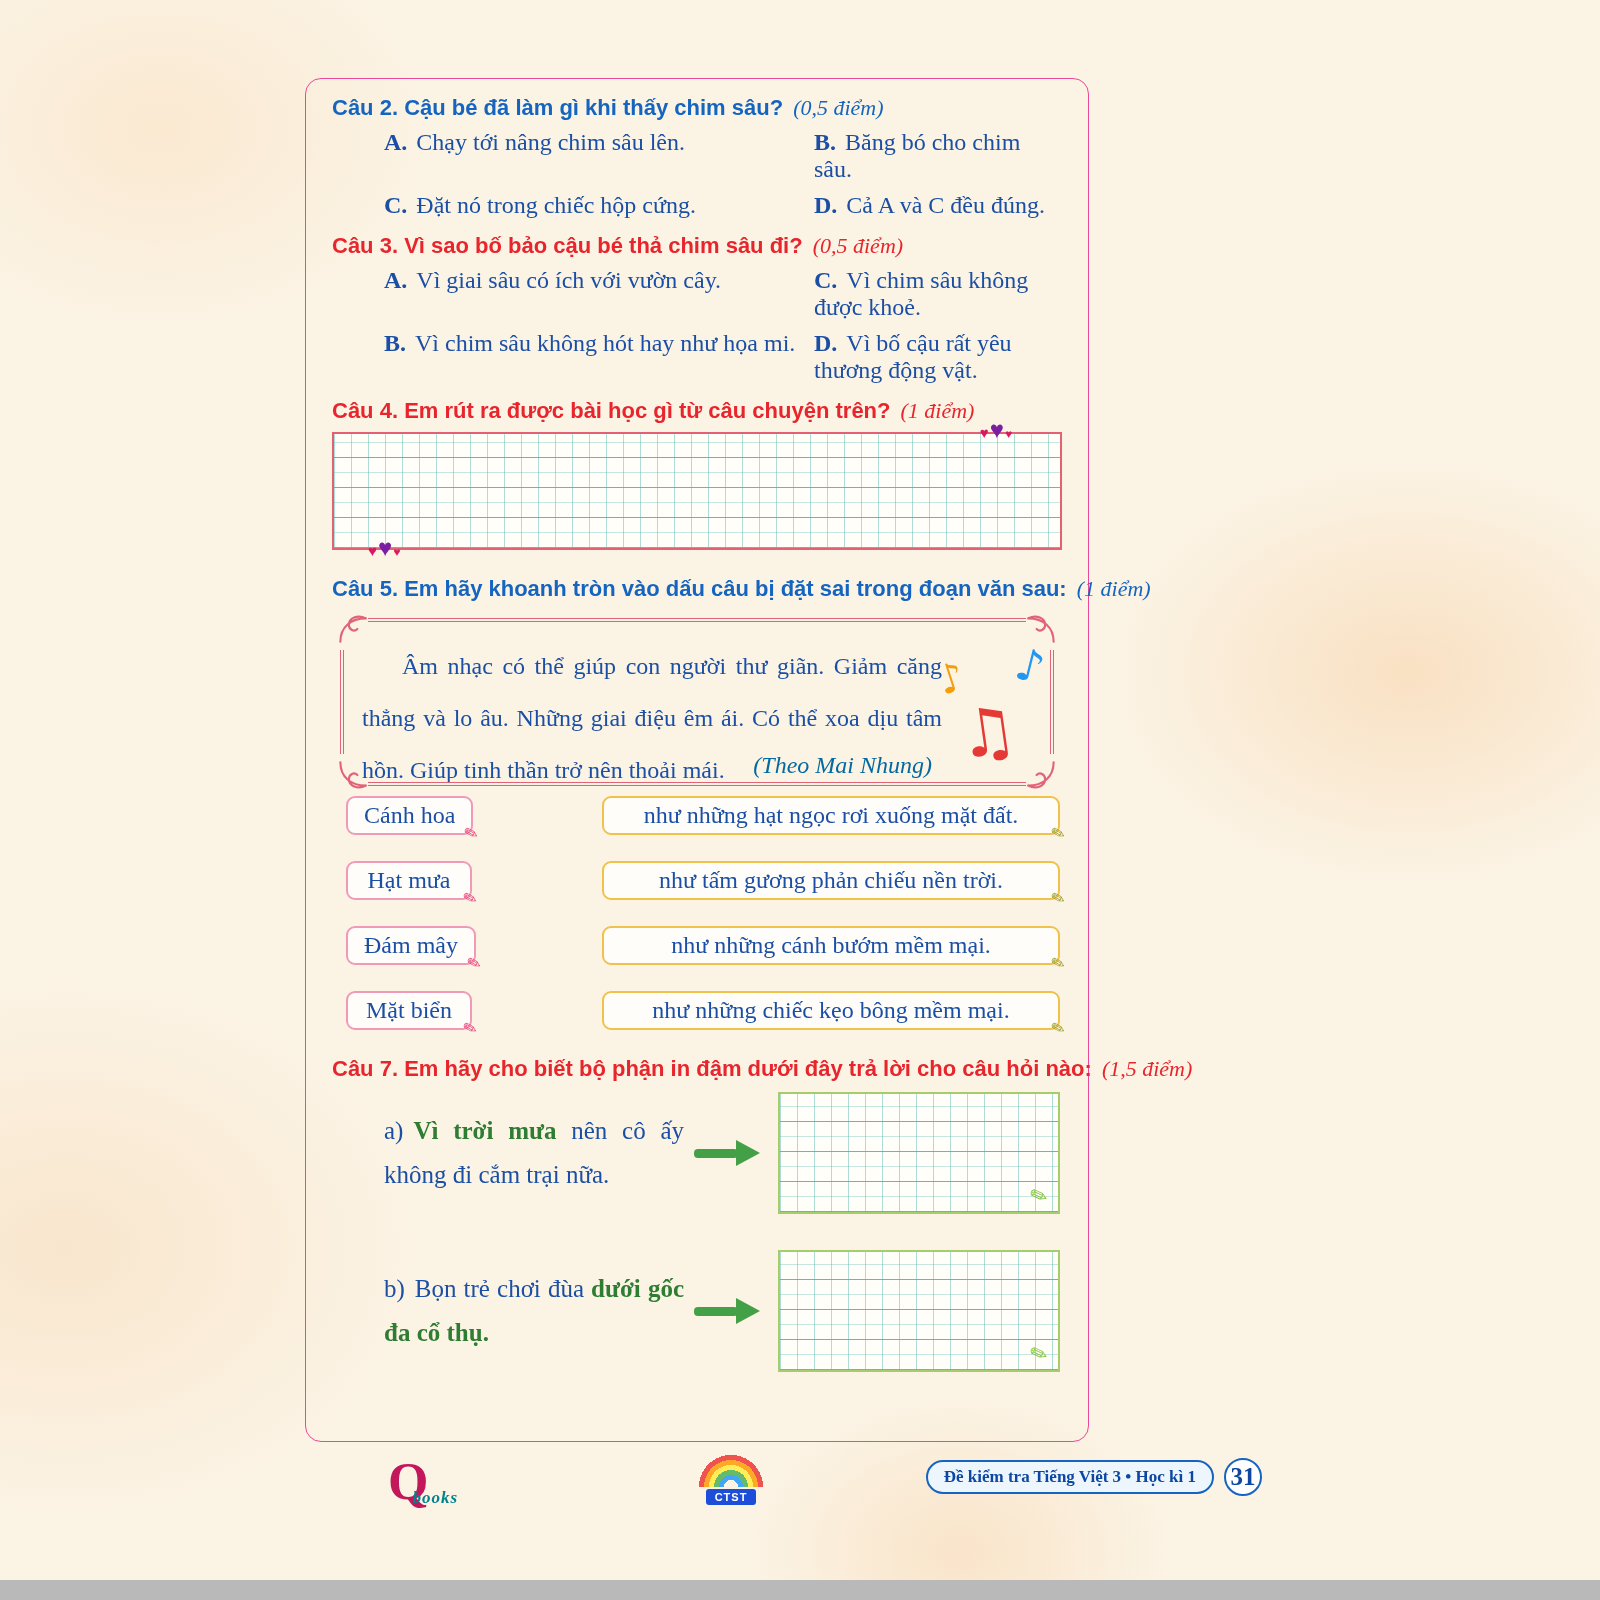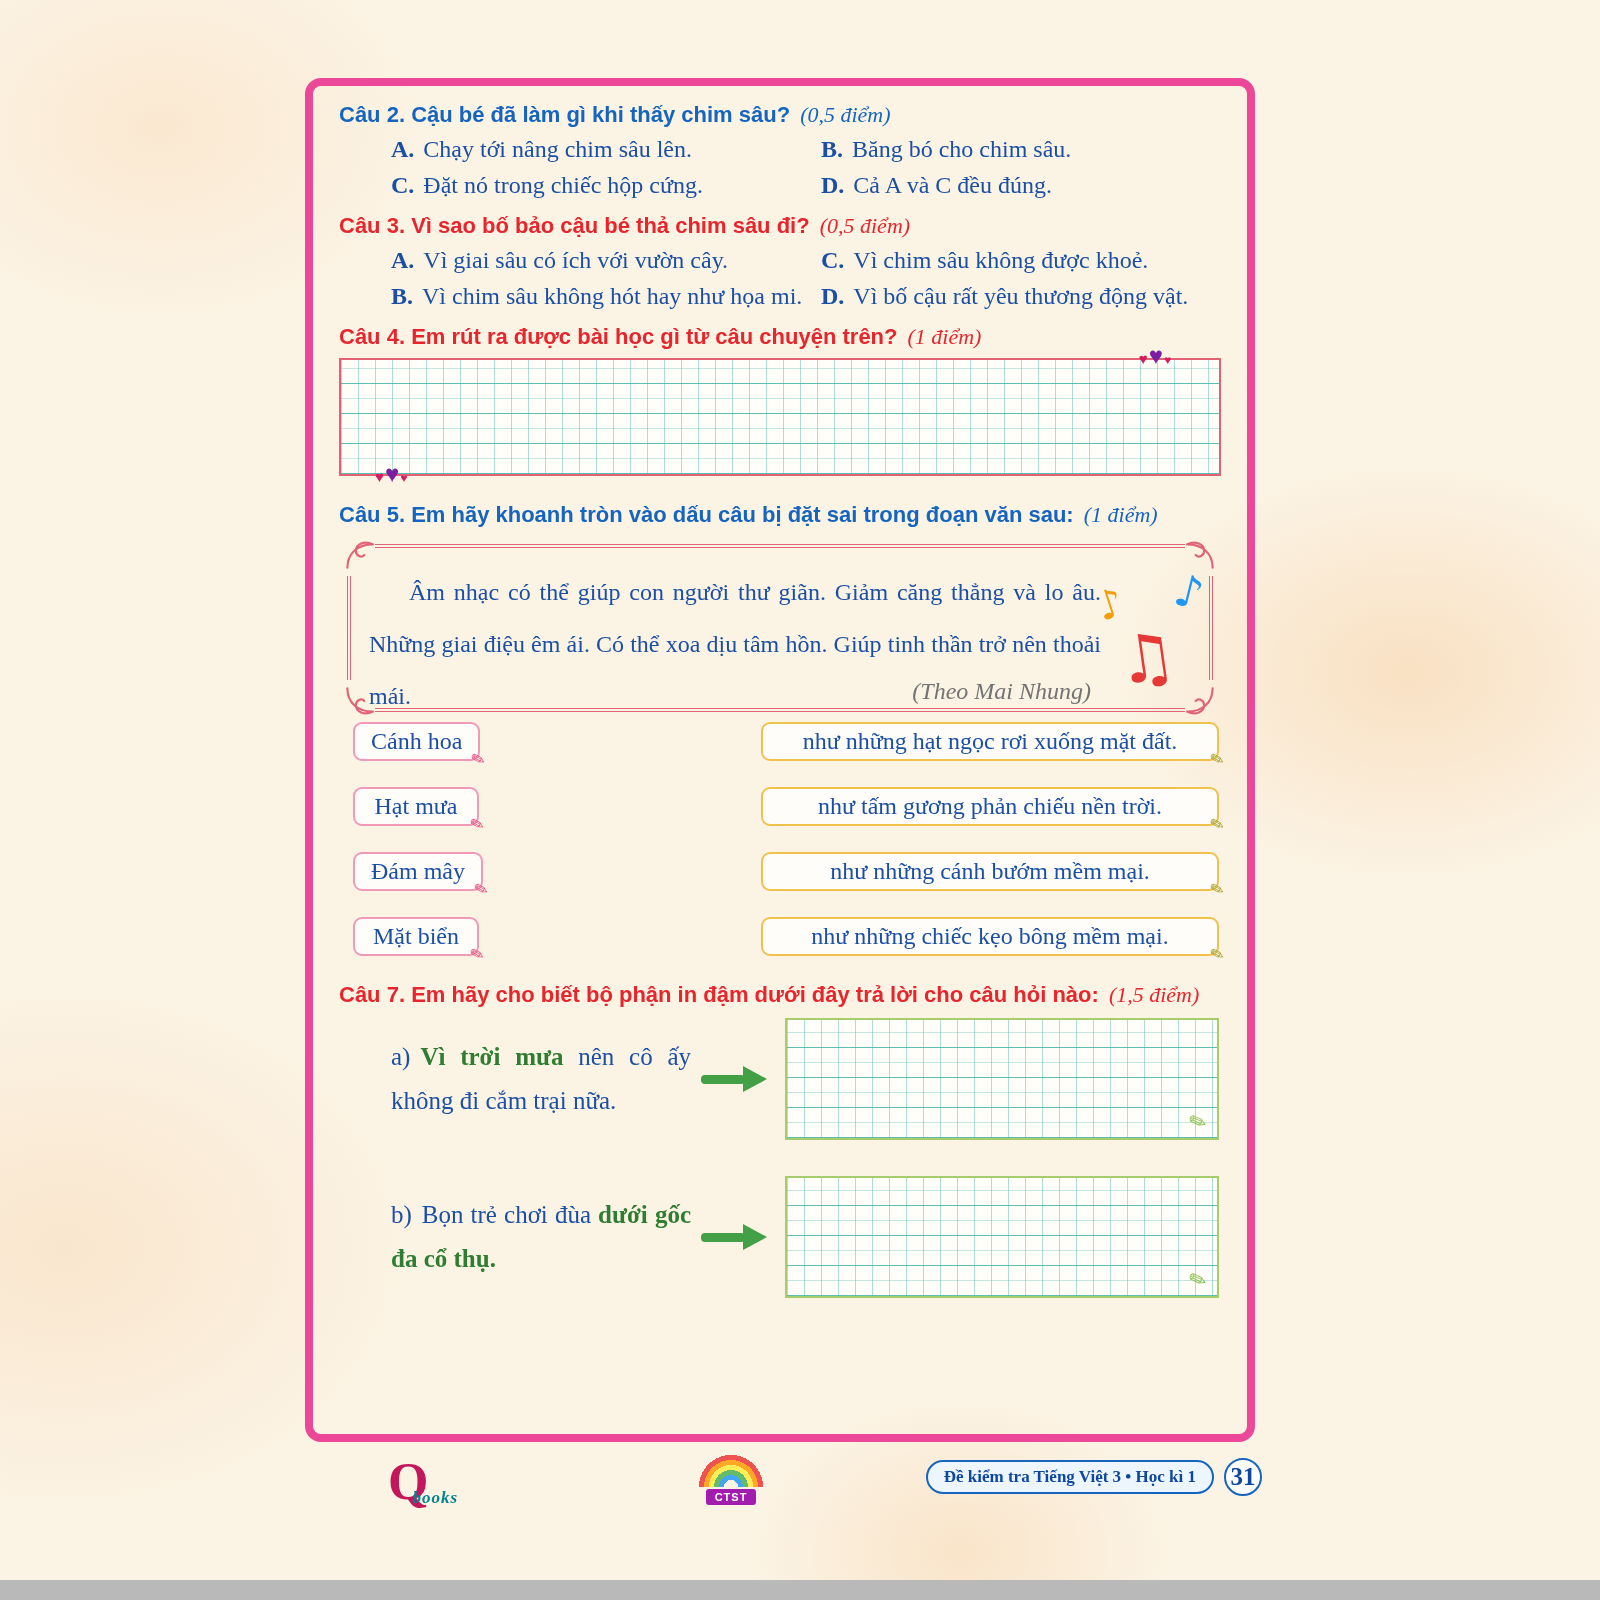--- a/index.html
+++ b/index.html
@@ -8,22 +8,22 @@
     font-family:"Liberation Serif", serif;
     background:
       radial-gradient(420px 300px at 88% 42%, rgba(247,206,162,.50), transparent 70%),
       radial-gradient(500px 380px at 4% 78%, rgba(247,214,178,.45), transparent 70%),
       radial-gradient(380px 280px at 10% 8%, rgba(250,222,190,.50), transparent 70%),
       radial-gradient(300px 220px at 60% 97%, rgba(247,206,162,.40), transparent 70%),
       #fbf3e4;
     position:relative; overflow:hidden;
   }
   .frame{
-    position:absolute; left:305px; top:78px; width:950px; height:1364px;
-    border:8px solid #ec4899; border-radius:16px;
+    position:absolute; left:305px; top:78px; width:784px; height:1364px;
+    border:1px solid #ec4899; border-radius:16px;
     padding:16px 26px 10px 26px;
   }
   
   .q-title{ font-family:"Liberation Sans", sans-serif; font-weight:bold;
             font-size:22px; white-space:nowrap; margin-bottom:8px; }
   .q-title .pts{ font-family:"Liberation Serif", serif; font-weight:normal;
                  font-style:italic; margin-left:10px; font-size:22px; }
   .c-blue{ color:#1565c0; }
   .c-red{ color:#e8252c; }
   
@@ -52,21 +52,21 @@
   .line-t{ left:36px; right:36px; top:8px;  height:0; border-top:4px double #e06377; }
   .line-b{ left:36px; right:36px; bottom:8px; height:0; border-top:4px double #e06377; }
   .line-l{ top:40px; bottom:40px; left:8px;  width:0; border-left:4px double #e06377; }
   .line-r{ top:40px; bottom:40px; right:8px; width:0; border-left:4px double #e06377; }
   .orn{ position:absolute; width:34px; height:34px; }
   .orn.tl{ left:2px; top:2px; }
   .orn.tr{ right:2px; top:2px; transform:scaleX(-1); }
   .orn.bl{ left:2px; bottom:2px; transform:scaleY(-1); }
   .orn.br{ right:2px; bottom:2px; transform:scale(-1,-1); }
   .quote{ color:#1b4fa5; font-size:24px; line-height:52px; text-align:justify; text-indent:40px; }
-  .attrib{ color:#737373; font-size:24px; font-style:italic; text-align:right;
+  .attrib{ color:#0369a1; font-size:24px; font-style:italic; text-align:right;
            margin:-44px 10px 0 0; }
   .notes{ position:absolute; right:14px; top:34px; width:112px; height:122px; }
   .note{ position:absolute; line-height:1; font-family:"DejaVu Sans", sans-serif; }
   .n1{ left:2px;  top:14px; font-size:40px; color:#f59e0b; transform:rotate(-18deg); }
   .n2{ right:4px; top:0px;  font-size:44px; color:#2196f3; transform:rotate(14deg); }
   .n3{ left:22px; bottom:0px; font-size:66px; color:#e53935; transform:rotate(-8deg); }
   
   .match{ padding:2px 2px 0 14px; margin-bottom:6px; }
   .match-row{ display:flex; justify-content:space-between; align-items:flex-start; margin-bottom:26px; }
   .tag{ position:relative; border-radius:9px; background:#fffdf9; color:#1b4fa5;
@@ -95,21 +95,21 @@
   
   .footer{ position:absolute; left:0; top:1450px; width:1600px; height:80px; }
   .logo{ position:absolute; left:388px; top:2px; }
   .logo-q{ font-size:52px; font-weight:bold; color:#c2185b; font-family:"Liberation Serif", serif; }
   .logo-books{ font-size:17px; font-weight:bold; font-style:italic; color:#00838f;
                margin-left:-16px; position:relative; top:4px; letter-spacing:1px; }
   .rainbow-wrap{ position:absolute; left:696px; top:4px; width:70px; text-align:center; }
   .rainbow{ width:66px; height:33px; margin:0 auto;
     background:radial-gradient(circle at 50% 100%, rgba(0,0,0,0) 0 7px, #42a5f5 7px 12px,
       #66bb6a 12px 17px, #ffee58 17px 22px, #ffa726 22px 27px, #ef5350 27px 32px, rgba(0,0,0,0) 32px); }
-  .ribbon{ display:inline-block; margin-top:1px; background:#a21caf; color:#fff;
+  .ribbon{ display:inline-block; margin-top:1px; background:#1d4ed8; color:#fff;
            font-family:"Liberation Sans", sans-serif; font-size:11px; font-weight:bold;
            padding:2px 9px; border-radius:3px; letter-spacing:1px; }
   .badge{ position:absolute; right:386px; top:10px; border:2px solid #1565c0; background:#eef6fd;
           color:#0d47a1; font-weight:bold; font-size:17px; padding:5px 16px; border-radius:18px; }
   .page-circle{ position:absolute; right:338px; top:8px; width:38px; height:38px; border-radius:50%;
           border:2px solid #1565c0; background:#fff; color:#0d47a1; font-weight:bold; font-size:25px;
           display:flex; align-items:center; justify-content:center; }
   .photo-edge{ position:absolute; left:0; right:0; bottom:0; height:20px; background:#b9b9b9; }
 </style>
 </head>

